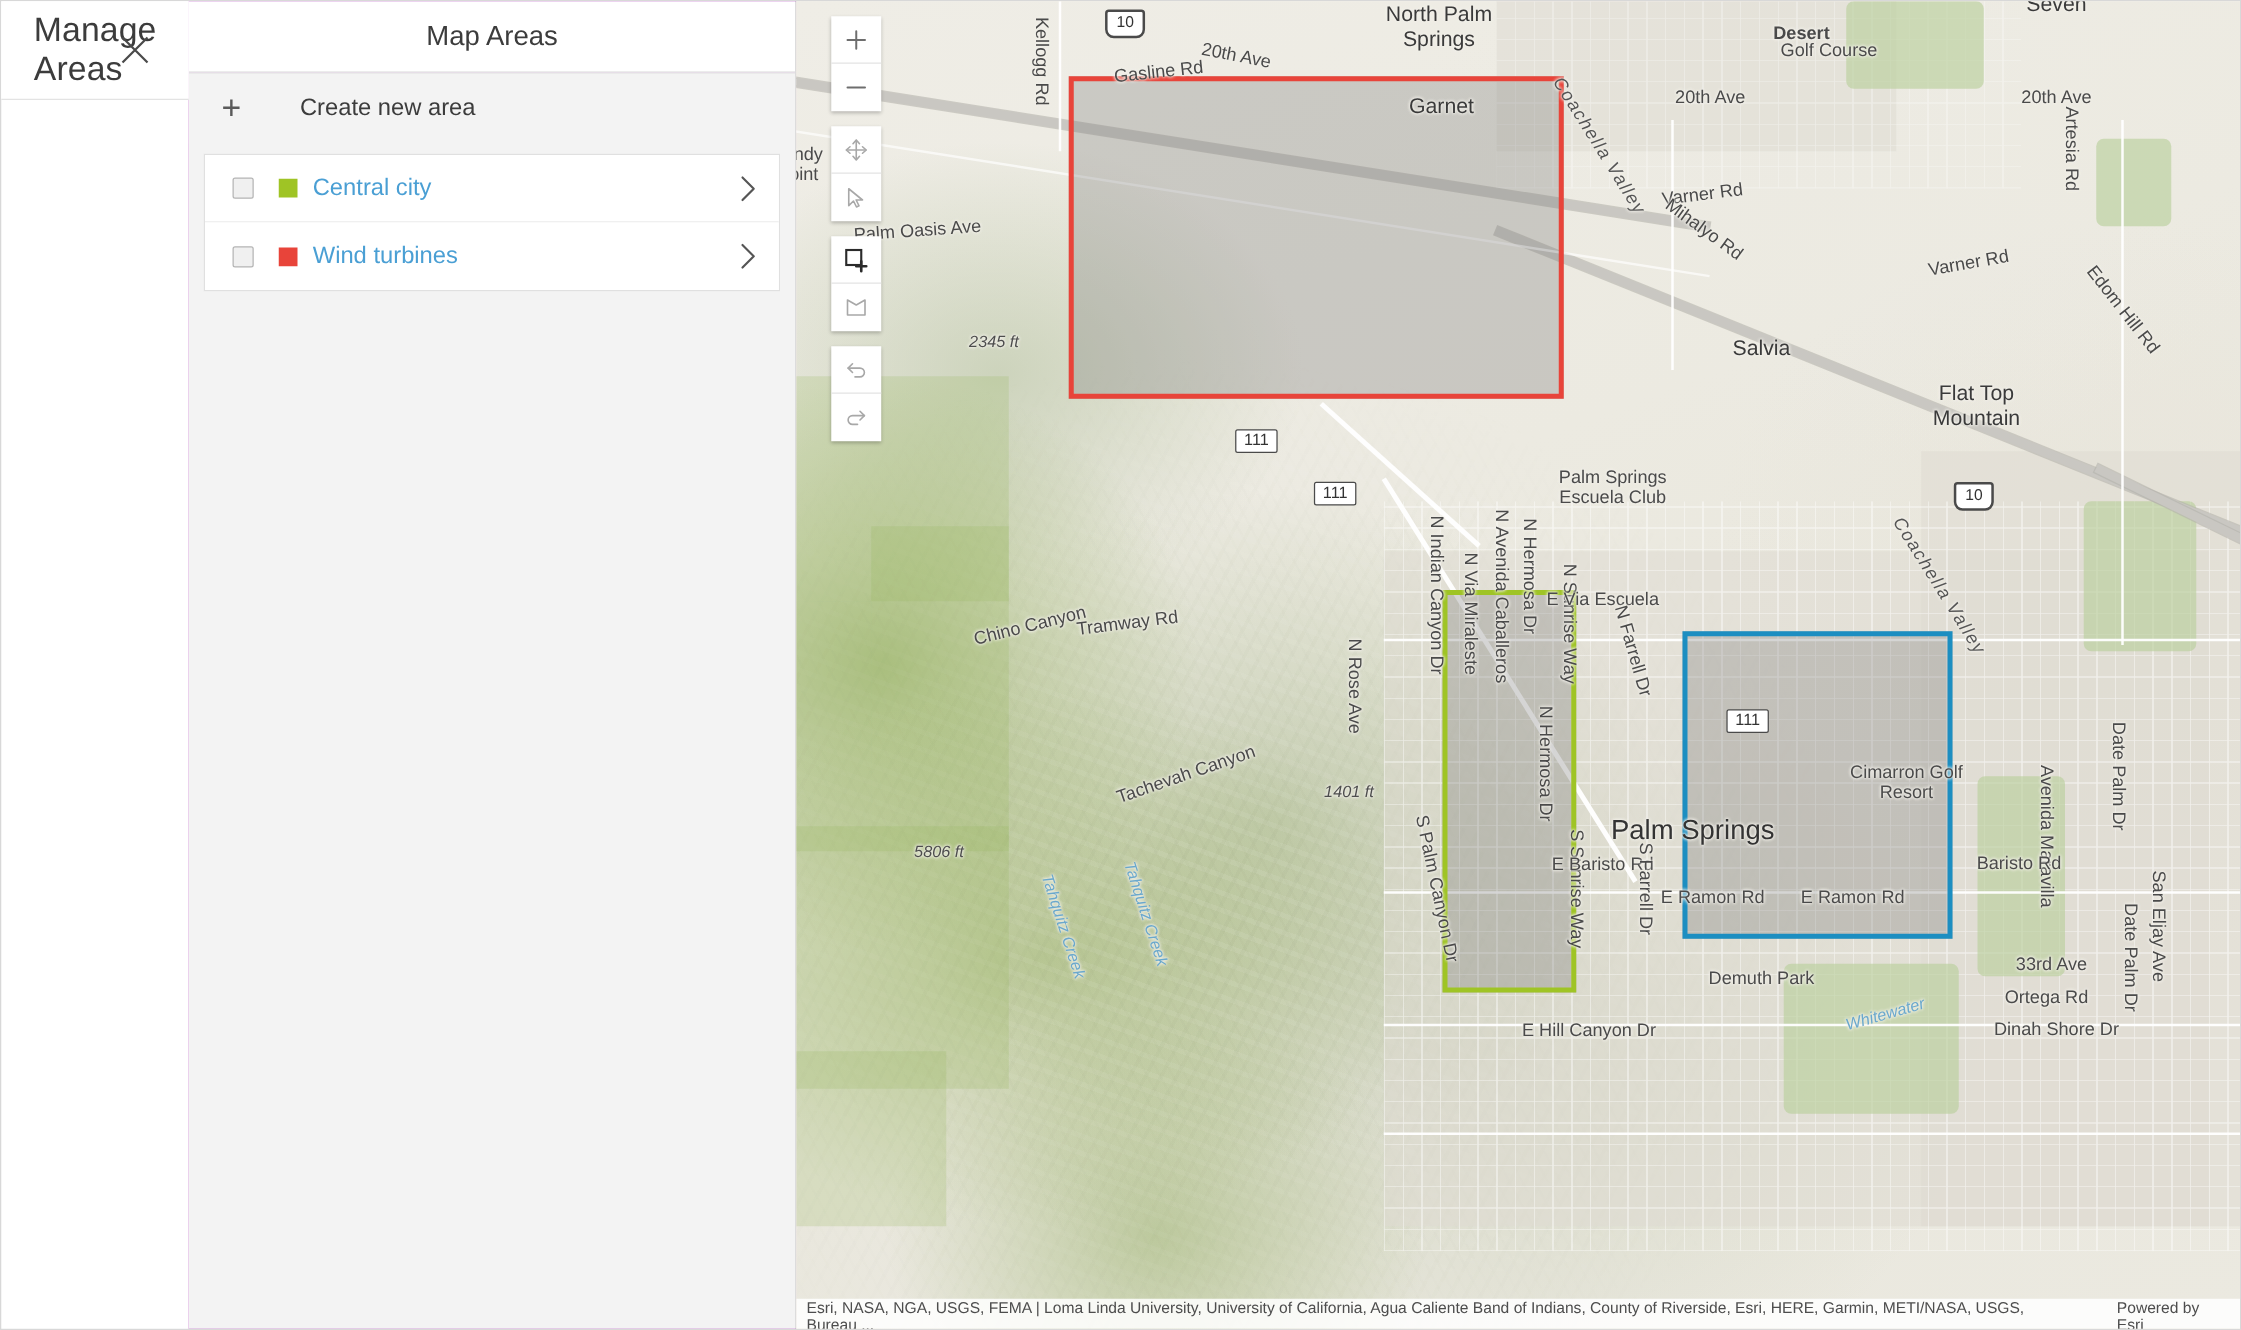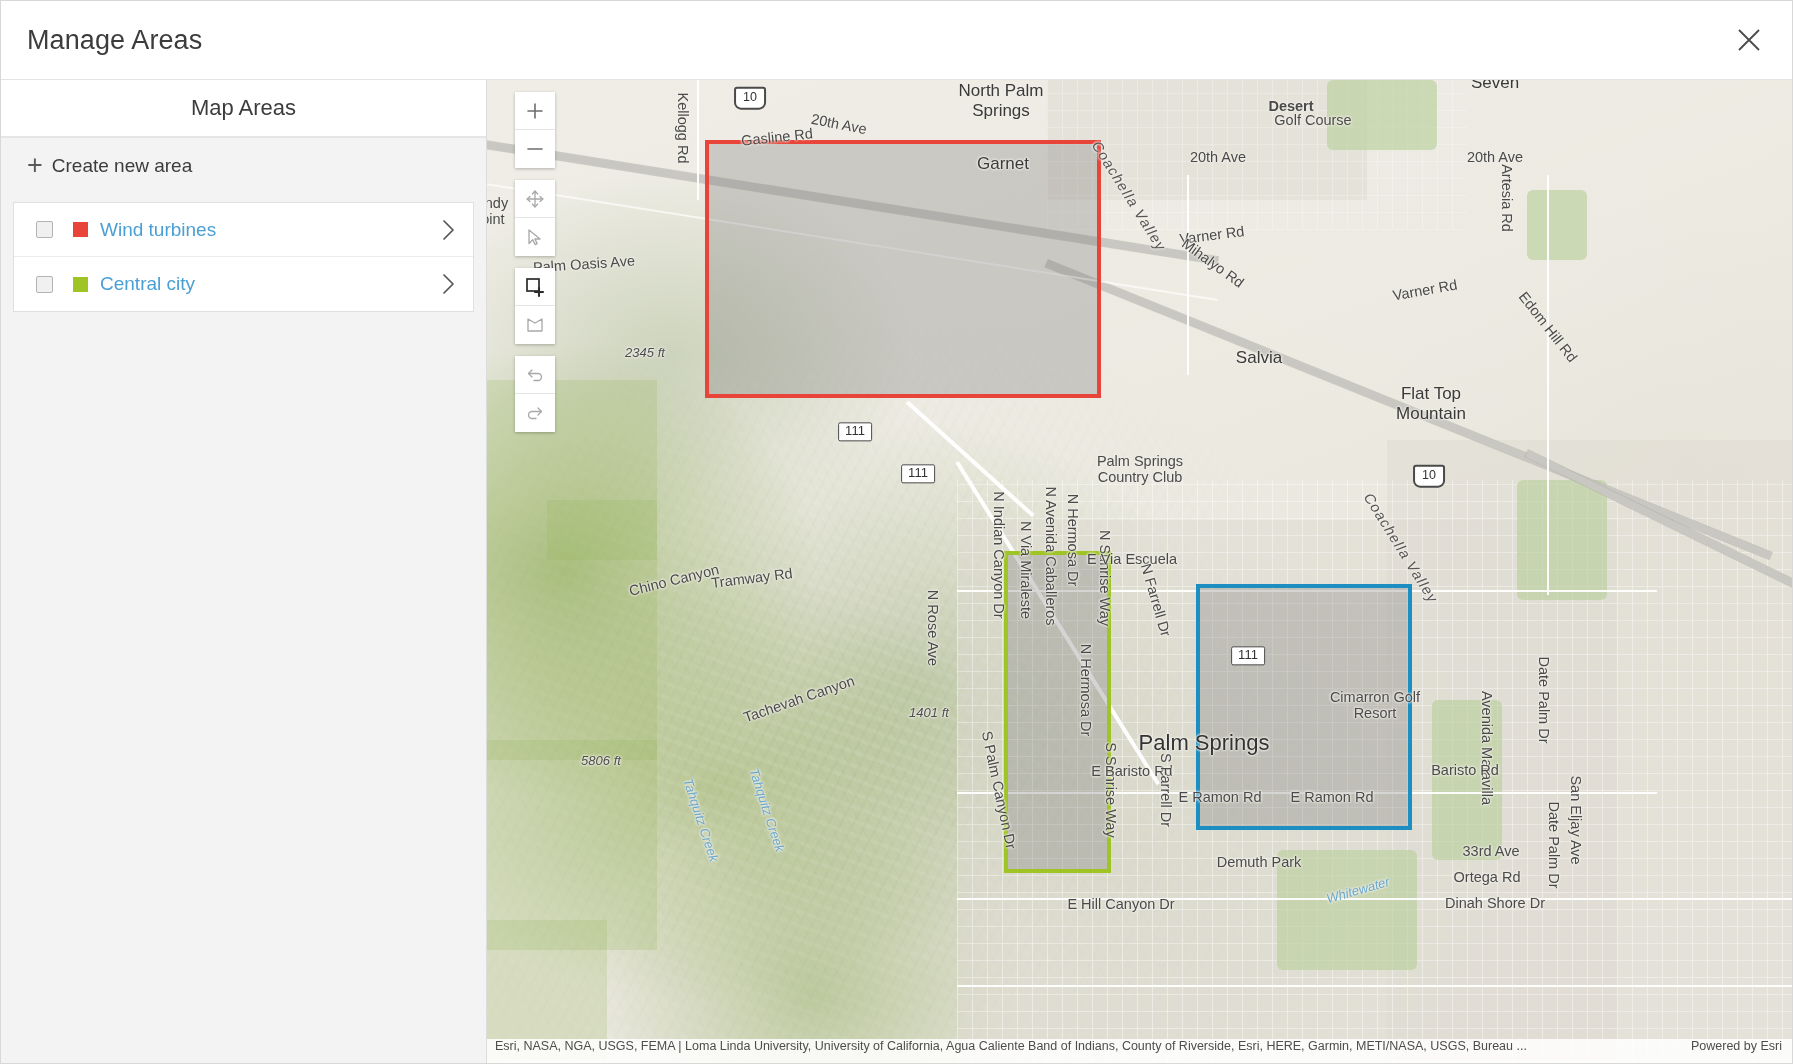--- a/index.html
+++ b/index.html
@@ -10,21 +10,21 @@
     overflow: hidden;
   }
 
   
   .dialog {
     position: absolute;
     inset: 0;
     background: #ffffff;
     border: 1px solid #d8d8d8;
     display: flex;
-    flex-direction: column;
+    flex-direction: row;
   }
 
   
   .header {
     height: 79px;
     flex: 0 0 79px;
     border-bottom: 1px solid #e3e3e3;
     display: flex;
     align-items: center;
     padding: 0 26px;
@@ -120,20 +120,21 @@
     font-size: 27px;
     color: #5a5a5a;
     line-height: 1;
     font-weight: 300;
     position: relative;
     top: -1px;
   }
   .create-label {
     font-size: 19px;
     color: #3c3c3c;
+    margin-left: 38px;
   }
 
   .area-list {
     margin: 8px 12px 0 12px;
     background: #ffffff;
     border: 1px solid #e0e0e0;
   }
   .area-row {
     height: 54px;
     display: flex;
@@ -389,33 +390,33 @@
         <div class="create-row">
           <span class="plus">+</span>
           <span class="create-label">Create new area</span>
         </div>
 
         <div class="area-list">
 
 
           <div class="area-row">
             <span class="row-checkbox"></span>
-            <span class="row-swatch" style="background: rgb(232, 68, 58);"></span>
-            <span class="row-label">Wind turbines</span>
+            <span class="row-swatch" style="background: rgb(159, 196, 37);"></span>
+            <span class="row-label">Central city</span>
             <span class="row-chevron">
               <svg width="16" height="24" viewBox="0 0 16 24">
                 <path d="M3 3 L12 12 L3 21" fill="none" stroke="#555" stroke-width="1.7" stroke-linecap="round" stroke-linejoin="round"></path>
               </svg>
             </span>
           </div>
 
           <div class="area-row">
             <span class="row-checkbox"></span>
-            <span class="row-swatch" style="background: rgb(159, 196, 37);"></span>
-            <span class="row-label">Central city</span>
+            <span class="row-swatch" style="background: rgb(232, 68, 58);"></span>
+            <span class="row-label">Wind turbines</span>
             <span class="row-chevron">
               <svg width="16" height="24" viewBox="0 0 16 24">
                 <path d="M3 3 L12 12 L3 21" fill="none" stroke="#555" stroke-width="1.7" stroke-linecap="round" stroke-linejoin="round"></path>
               </svg>
             </span>
           </div>
 
         </div>
       </div>
     </div>
@@ -478,21 +479,21 @@
           <div class="lbl city" style="left: 717px; top: 663px; transform: translate(-50%, -50%);">Palm Springs</div>
           <div class="lbl place" style="left: 1008px; top: 3px; transform: translate(-50%, -50%);">Seven</div>
           <div class="lbl " style="left: 804px; top: 26px; transform: translate(-50%, -50%); font-weight: bold;">Desert</div>
           <div class="lbl " style="left: 826px; top: 40px; transform: translate(-50%, -50%);">Golf Course</div>
           <div class="lbl place center" style="left: 944px; top: 324px; transform: translate(-50%, -50%);">
             <div>Flat Top</div>
             <div>Mountain</div>
           </div>
           <div class="lbl center" style="left: 653px; top: 389px; transform: translate(-50%, -50%);">
             <div>Palm Springs</div>
-            <div>Country Club</div>
+            <div>Escuela Club</div>
           </div>
           <div class="lbl center" style="left: 888px; top: 625px; transform: translate(-50%, -50%);">
             <div>Cimarron Golf</div>
             <div>Resort</div>
           </div>
           <div class="lbl " style="left: 772px; top: 782px; transform: translate(-50%, -50%);">Demuth Park</div>
           <div class="lbl center" style="left: 1px; top: 131px; transform: translate(-50%, -50%);">
             <div>Windy</div>
             <div>Point</div>
           </div>

